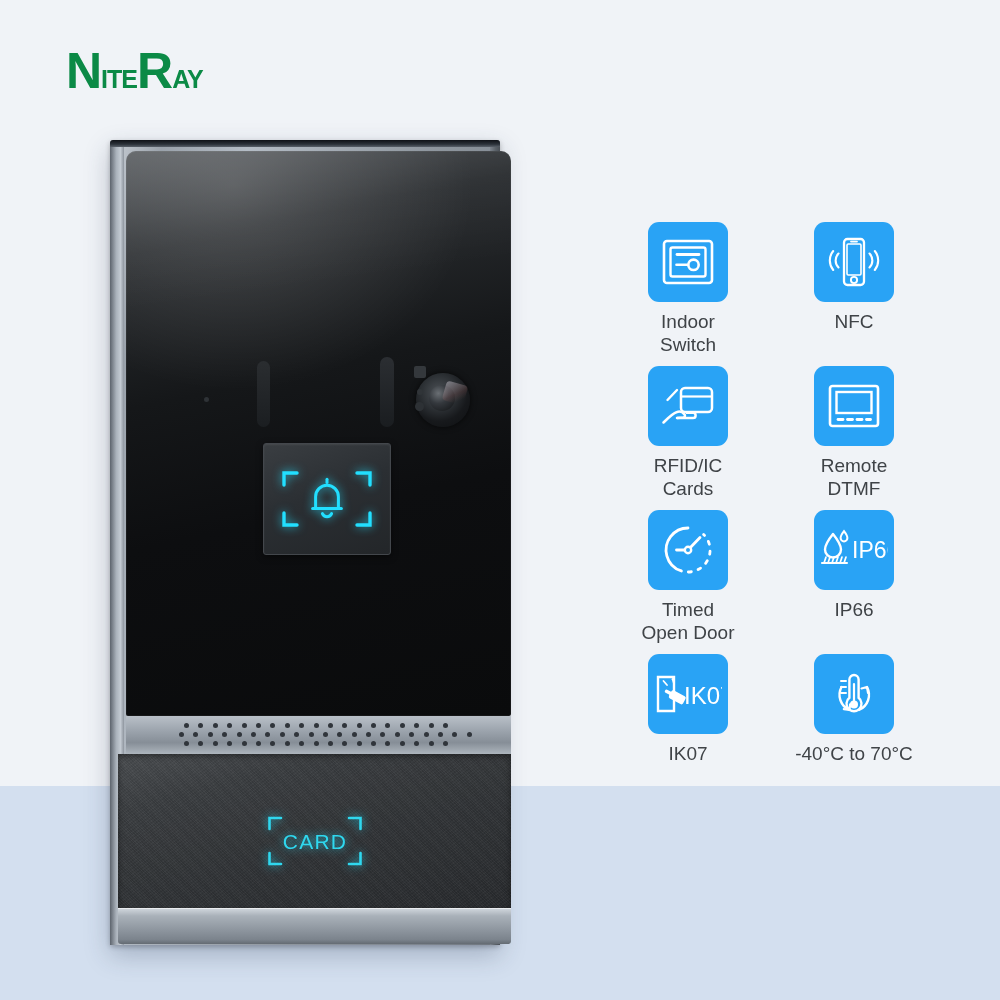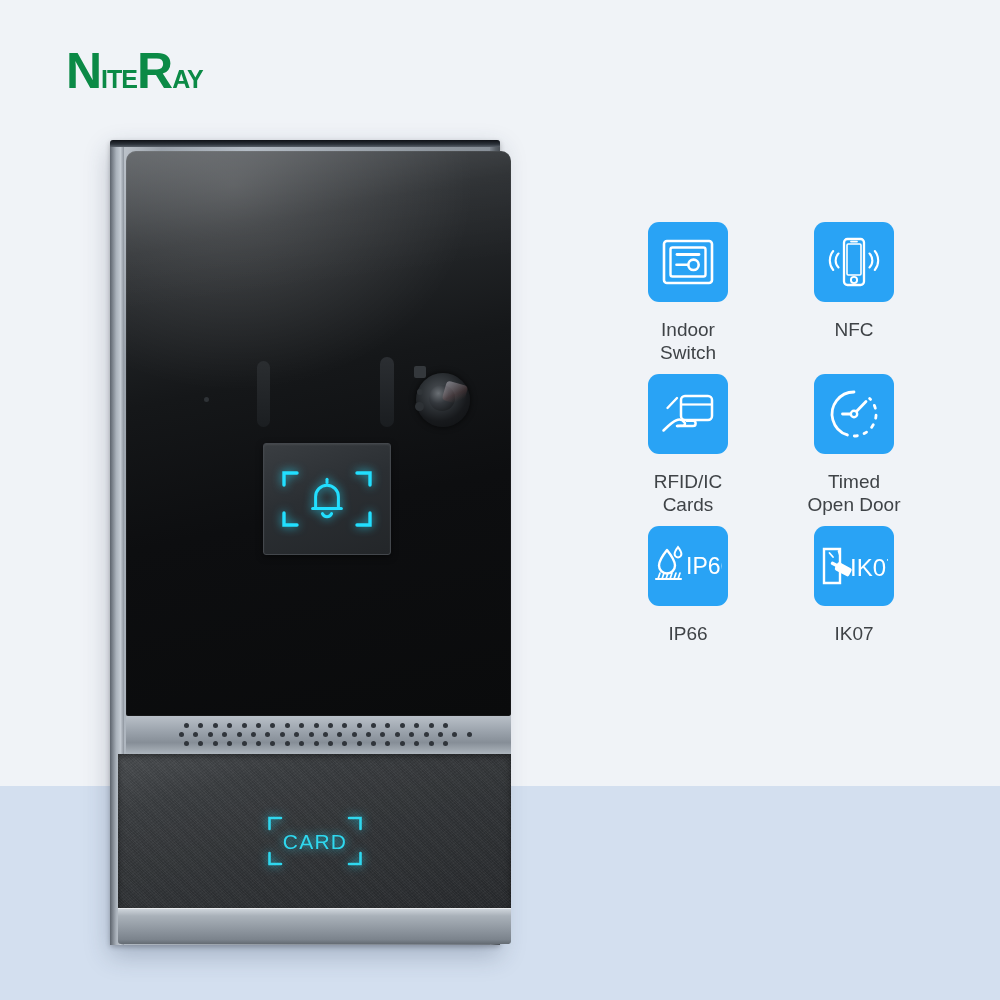--- a/index.html
+++ b/index.html
@@ -175,21 +175,21 @@
     display: flex; flex-direction: column;
     align-items: center;
   }
   .feature-tile {
     width: 80px; height: 80px;
     background: #29a3f5;
     border-radius: 11px;
     display: flex; align-items: center; justify-content: center;
   }
   .feature-label {
-    margin-top: 16px;
+    margin-top: 8px;
     font-size: 19px;
     line-height: 23px;
     color: #3f4347;
     text-align: center;
     white-space: pre-line;
     font-family: "Liberation Sans", sans-serif;
   }
 </style>
 </head>
 <body>
@@ -365,20 +365,36 @@
           <path d="M20.5 13.5 H51" stroke="#fff" stroke-width="2.2"></path>
           <path d="M16 7 L6.5 17" stroke="#fff" stroke-width="2.4" stroke-linecap="round"></path>
           <path d="M2.5 39.5 c6-6 10-9.5 13.5-10.5 c3-1 6 .6 7.5 2.4 c1 1.2 .4 3-1.3 3.2 L16 35" fill="none" stroke="#fff" stroke-width="2.5" stroke-linecap="round" stroke-linejoin="round"></path>
           <path d="M16 35 H32 a2.6 2.6 0 0 0 0-5.2 H25" fill="none" stroke="#fff" stroke-width="2.5" stroke-linejoin="round"></path>
         </svg>
       </div>
       <div class="feature-label">RFID/IC
 Cards</div>
     </div>
 
+    <div class="feature-cell">
+      <div class="feature-tile">
+        <svg width="52" height="44" viewBox="0 0 52 44">
+          <rect x="2" y="2" width="48" height="40" rx="2.5" fill="none" stroke="#fff" stroke-width="2.6"></rect>
+          <rect x="8.5" y="8" width="35" height="21" fill="none" stroke="#fff" stroke-width="2.4"></rect>
+          <g stroke="#fff" stroke-width="2.8" stroke-linecap="round">
+            <path d="M10 35.5 h5"></path>
+              <path d="M19.5 35.5 h5"></path>
+              <path d="M29 35.5 h5"></path>
+              <path d="M38.5 35.5 h4"></path>
+          </g>
+        </svg>
+      </div>
+      <div class="feature-label">Remote
+DTMF</div>
+    </div>
 
     <div class="feature-cell">
       <div class="feature-tile">
         <svg width="52" height="52" viewBox="0 0 52 52">
           <path d="M26 4 A22 22 0 1 0 41.6 10.4" fill="none" stroke="#fff" stroke-width="2.8" stroke-linecap="round" stroke-dasharray="62 7 3 7 3 7 3 7 3 7 3 7 3 7"></path>
           <path d="M26 26 L38 13.5" fill="none" stroke="#fff" stroke-width="2.8" stroke-linecap="round"></path>
           <path d="M26 26 H14.5" fill="none" stroke="#fff" stroke-width="2.8" stroke-linecap="round"></path>
           <circle cx="26" cy="26" r="3.2" fill="#29a3f5" stroke="#fff" stroke-width="2.4"></circle>
         </svg>
       </div>
@@ -418,15 +434,34 @@
           <g stroke="#fff" stroke-width="1.8" stroke-linecap="round">
             <path d="M13 14 l-3.5 -4"></path>
               <path d="M20 12.5 l-1.5 -4.5"></path>
           </g>
           <text x="30" y="33" font-family="Liberation Sans, sans-serif" font-size="24" fill="#fff">IK07</text>
         </svg>
       </div>
       <div class="feature-label">IK07</div>
     </div>
 
+    <div class="feature-cell">
+      <div class="feature-tile">
+        <svg width="52" height="52" viewBox="0 0 52 52">
+          <path d="M26 7 a4.6 4.6 0 0 1 4.6 4.6 v18.2 a7.5 7.5 0 1 1 -9.2 0 V11.6 A4.6 4.6 0 0 1 26 7 Z" fill="none" stroke="#fff" stroke-width="2.4"></path>
+          <circle cx="26" cy="36.5" r="4" fill="#fff"></circle>
+          <path d="M26 33 V16" stroke="#fff" stroke-width="2.2" stroke-linecap="round"></path>
+          <g stroke="#fff" stroke-width="2" stroke-linecap="round">
+            <path d="M13 13 h5"></path>
+              <path d="M13 19 h5"></path>
+              <path d="M13 25 h5"></path>
+          </g>
+          <path d="M39 19 a16.5 16.5 0 0 1 -8 23" fill="none" stroke="#fff" stroke-width="2.4" stroke-linecap="round"></path>
+          <path d="M39 19 l-5.5 1.5 M39 19 l1 5.8" fill="none" stroke="#fff" stroke-width="2.2" stroke-linecap="round"></path>
+          <path d="M13.5 19 a16.5 16.5 0 0 0 8 23" fill="none" stroke="#fff" stroke-width="2.4" stroke-linecap="round"></path>
+          <path d="M21.5 42 l-5.7 -.8 M21.5 42 l.6 -5.7" fill="none" stroke="#fff" stroke-width="2.2" stroke-linecap="round"></path>
+        </svg>
+      </div>
+      <div class="feature-label">-40°C to 70°C</div>
+    </div>
 
   </div>
 </div>
 
 </body></html>

